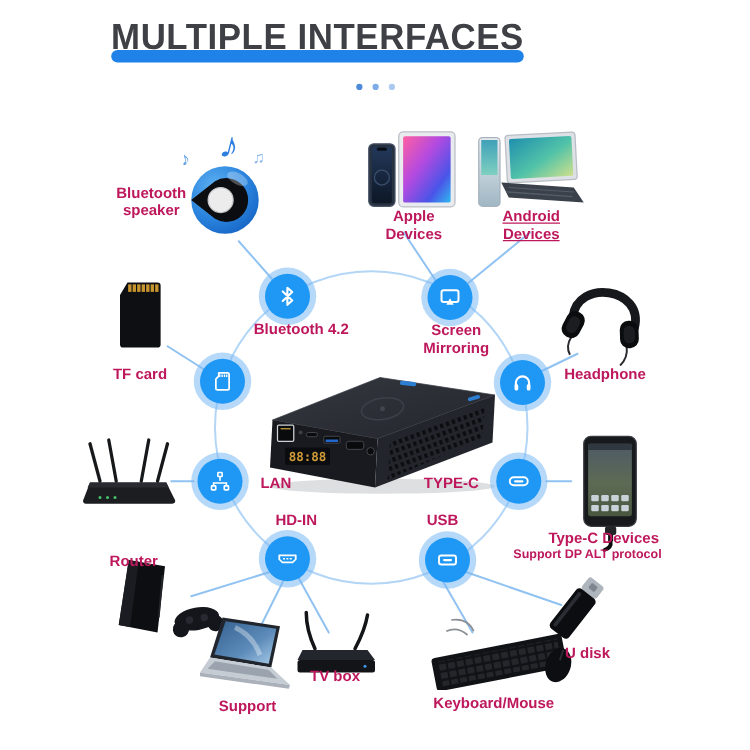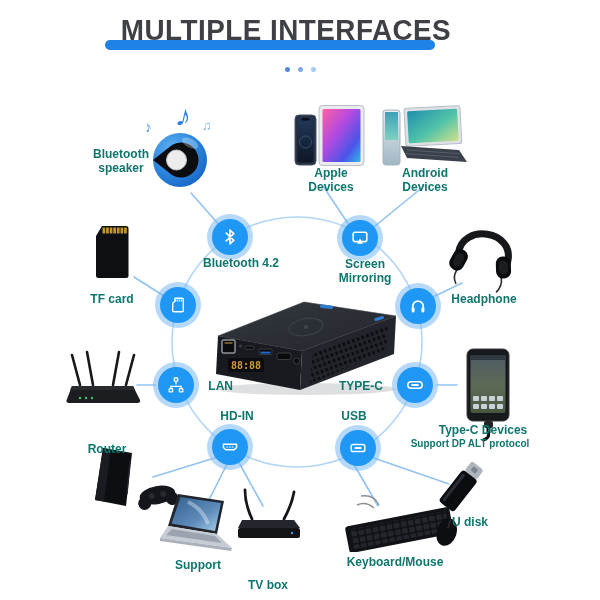--- a/index.html
+++ b/index.html
@@ -1,38 +1,38 @@
 <!DOCTYPE html>
 <html><head>
 <meta charset="utf-8">
 <style>
   html,body{margin:0;padding:0;background:#fff;}
   .canvas{position:relative;width:600px;height:600px;background:#fff;overflow:hidden;
           font-family:"Liberation Sans",sans-serif;color:#3e4247;}
   
-  .title-wrap{position:absolute;top:14px;left:0;width:508px;text-align:center;padding-left:32px;}
+  .title-wrap{position:absolute;top:14px;left:0;width:508px;text-align:center;}
   .title-bar{position:absolute;left:50%;transform:translateX(-50%);top:26px;width:330px;height:10px;
              border-radius:5px;background:#1f82e8;z-index:0;}
   .title-text{position:relative;z-index:1;font-size:29px;font-weight:bold;letter-spacing:0.5px;
               color:#3e4045;transform:scaleX(.96);}
   .dots{position:absolute;top:67px;left:0;width:600px;display:flex;justify-content:center;gap:8px;}
   .dots span{width:5px;height:5px;border-radius:50%;display:block;}
   .dots span:nth-child(1){background:#4f8ad9;}
   .dots span:nth-child(2){background:#7dabe6;}
   .dots span:nth-child(3){background:#a9c9ef;}
   
   .wires{position:absolute;left:0;top:0;z-index:1;}
   
   .node{position:absolute;width:36px;height:36px;border-radius:50%;background:#1f97f4;
         box-shadow:0 0 0 5px rgba(122,186,245,.55);display:flex;align-items:center;
         justify-content:center;z-index:4;}
   .node svg{display:block;}
   
   .lbl{position:absolute;font-size:12px;font-weight:bold;line-height:1.18;text-align:center;
-       color:#0f766e;z-index:4;}
+       color:#be185d;z-index:4;}
   .sub{font-size:10px;}
   
   .dev{position:absolute;z-index:2;}
   .proj{position:absolute;z-index:3;}
 </style>
 </head>
 <body>
 
 <div class="canvas">
 
@@ -219,21 +219,21 @@
     </defs>
     <rect x="3" y="6" width="17" height="55" rx="3" fill="url(#aphg)" stroke="#a7b2bc"></rect>
     <rect x="5" y="8" width="13" height="28" fill="url(#aps)"></rect>
     <g transform="rotate(-3 52 24)">
       <rect x="25" y="3" width="56" height="38" rx="2.5" fill="#dde1e6" stroke="#b9bec6"></rect>
       <rect x="28" y="6" width="50" height="32" rx="1.5" fill="url(#atg)"></rect>
     </g>
     <path d="M21 42 L79 46 L87 58 L27 54 Z" fill="#3a414b"></path>
     <path d="M27 46 l52 3.6 M25 49.5 l53 3.8" stroke="#565e6a" stroke-width="1"></path>
   </svg>
-  <div class="lbl" style="left:379px;top:166px;width:92px;">Android Devices</div>
+  <div class="lbl" style="left:379px;top:166px;width:92px;text-decoration:underline;">Android Devices</div>
 
   <svg class="dev" style="left:86px;top:220px;" width="50" height="64" viewBox="0 0 50 64">
     <path d="M16 6 L40 6 Q42.5 6 42.5 8.5 L42.5 55.5 Q42.5 58 40 58 L12.5 58 Q10 58 10 55.5 L10 16 Z" fill="#0e0f12"></path>
     <g fill="#c6952f">
       <rect x="16.5" y="7.5" width="2.7" height="6"></rect>
         <rect x="20.1" y="7.5" width="2.7" height="6"></rect>
       <rect x="23.7" y="7.5" width="2.7" height="6"></rect>
         <rect x="27.3" y="7.5" width="2.7" height="6"></rect>
       <rect x="30.9" y="7.5" width="2.7" height="6"></rect>
         <rect x="34.5" y="7.5" width="2.7" height="6"></rect>
@@ -331,21 +331,21 @@
   </svg>
   <div class="lbl" style="left:163px;top:558px;width:70px;">Support</div>
 
   <svg class="dev" style="left:234px;top:486px;" width="72" height="58" viewBox="0 0 72 58">
     <path d="M18 33 Q11 18 11 4" stroke="#141519" stroke-width="2.8" stroke-linecap="round" fill="none"></path>
     <path d="M50 33 Q58 18 60 6" stroke="#141519" stroke-width="2.8" stroke-linecap="round" fill="none"></path>
     <path d="M8 34 L60 34 L66 42 L4 42 Z" fill="#23262c"></path>
     <rect x="4" y="42" width="62" height="10" rx="2" fill="#121418"></rect>
     <circle cx="58" cy="47" r="1.2" fill="#3d9ae8"></circle>
   </svg>
-  <div class="lbl" style="left:238px;top:534px;width:60px;margin-top:44px;">TV box</div>
+  <div class="lbl" style="left:238px;top:534px;width:60px;">TV box</div>
 
   <svg class="dev" style="left:344px;top:488px;" width="128" height="64" viewBox="0 0 128 64">
     <defs>
       <pattern id="keys" width="7.2" height="6.8" patternUnits="userSpaceOnUse">
         <rect width="5.6" height="5" rx="1" fill="#24262b"></rect>
       </pattern>
     </defs>
     <path d="M30 20 q-8 -7 -17 -3 M35 17 q-5 -11 -18 -9" stroke="#8b8f94" stroke-width="1.4" fill="none"></path>
     <g transform="rotate(-11 58 40)">
       <rect x="2" y="28" width="106" height="27" rx="3" fill="#101216"></rect>

